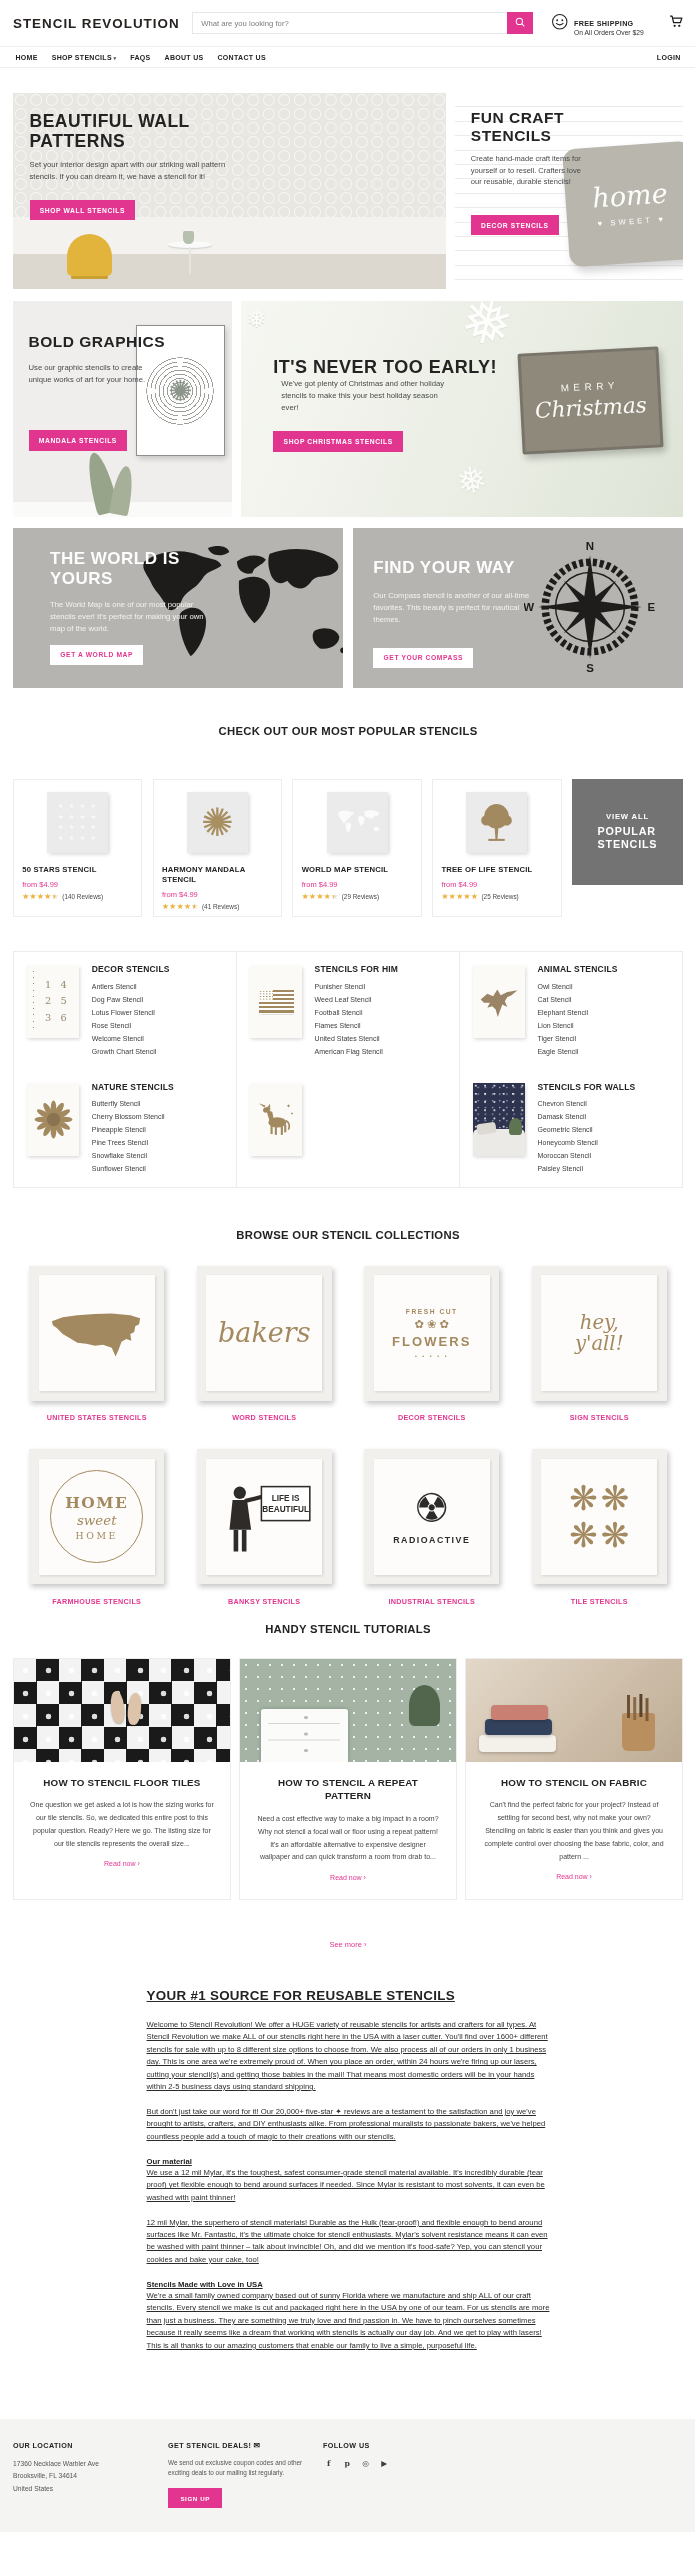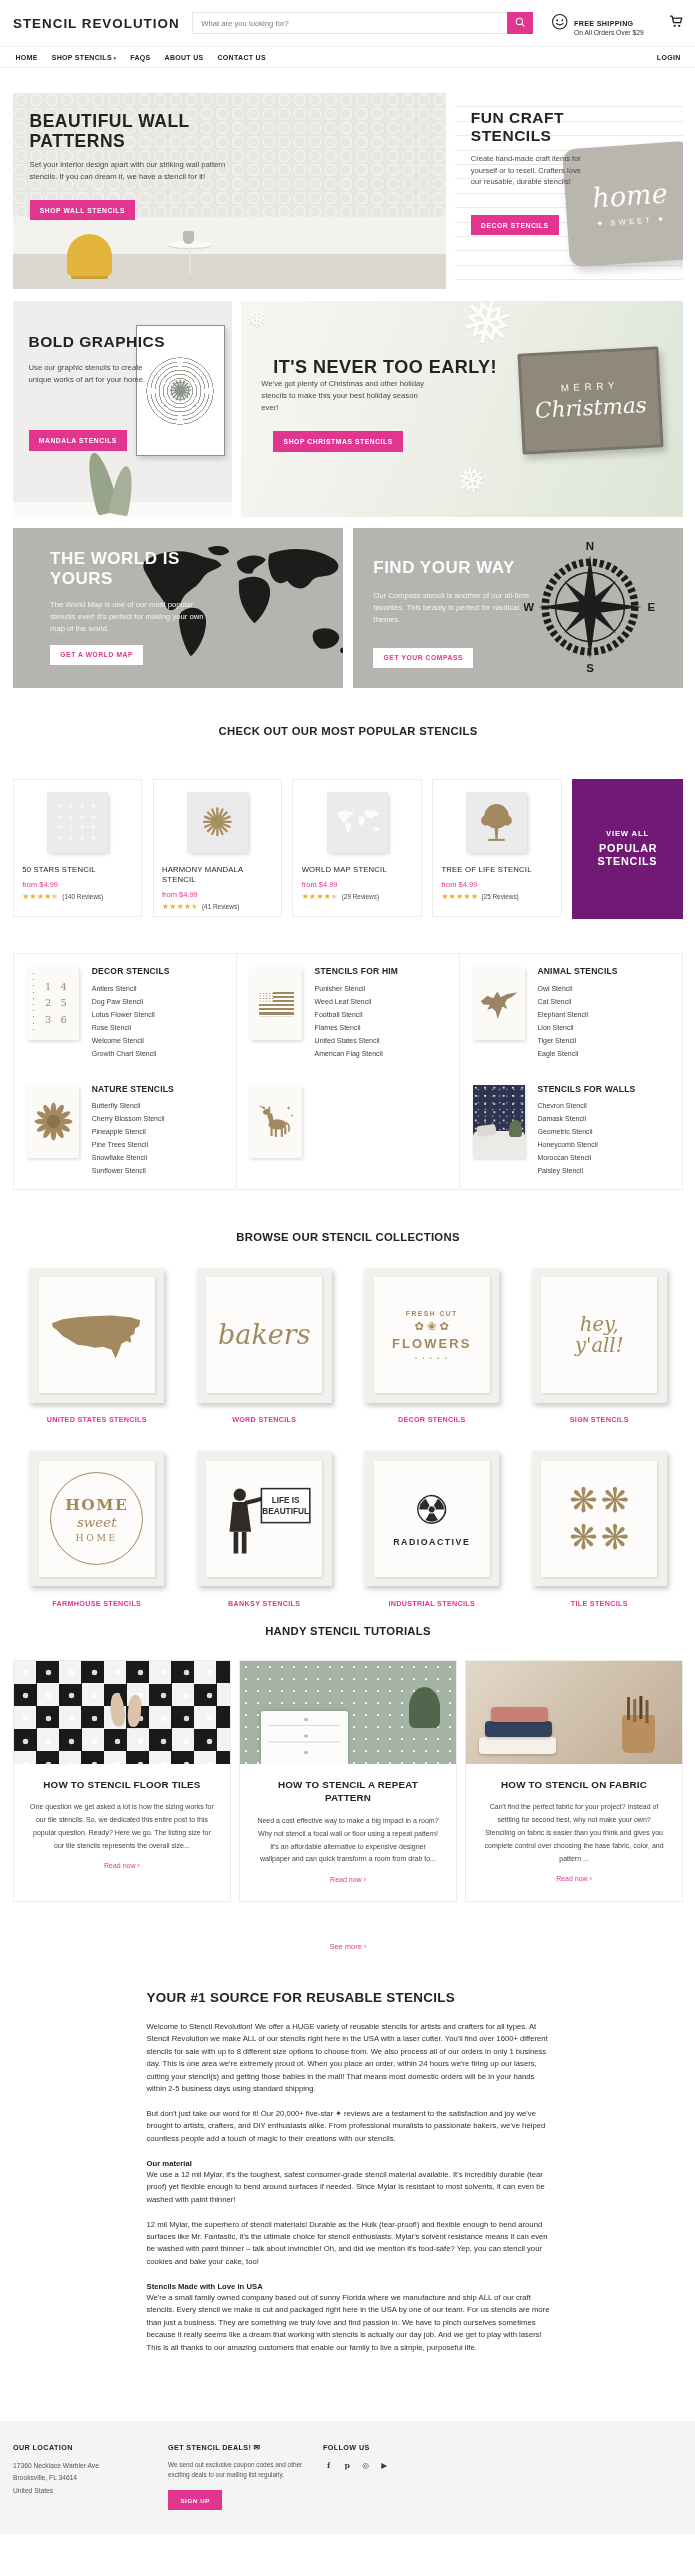--- a/index.html
+++ b/index.html
@@ -56,21 +56,21 @@
   .hero3 .h-text{left:15.5px;top:61px;width:121px;}
   .hero3 .h-btn{left:15.5px;top:129px;}
   .h3-frame{position:absolute;right:7.2px;top:24px;width:87px;height:129px;background:#fff;border:0.5px solid #8f8f8f;box-shadow:1.5px 3.1px 6.2px rgba(0,0,0,.2);display:flex;align-items:center;justify-content:center;z-index:1;}
   .h3-mandala{width:68px;height:68px;border-radius:50%;background:repeating-radial-gradient(circle at center,#9aa096 0 0.8px,transparent 0.8px 4.1px);display:flex;align-items:center;justify-content:center;color:#8d968b;font-size:29px;}
   .h3-floor{position:absolute;left:0;right:0;bottom:0;height:15.5px;background:#fafaf8;}
   .h3-leaf{position:absolute;background:#97a489;border-radius:50% 50% 10% 10%/80% 80% 10% 10%;z-index:2;}
   .h3-leaf.l1{left:77px;bottom:3.1px;width:21.6px;height:62px;transform:rotate(-14deg);}
   .h3-leaf.l2{left:100px;bottom:2.1px;width:18.5px;height:49px;transform:rotate(10deg);background:#a6b098;}
   .hero4{flex:1;background:linear-gradient(112deg,#f6f7f2 0%,#ebeee5 55%,#dde4d6 100%);}
   .hero4 .h-title{left:32px;top:56px;font-size:18px;}
-  .hero4 .h-text{left:20px;top:77px;width:170px;}
+  .hero4 .h-text{left:40px;top:77px;width:170px;}
   .hero4 .h-btn{left:32px;top:130px;}
   .snow{position:absolute;color:#fff;text-shadow:0 0.5px 1px rgba(120,130,110,.35);z-index:1;}
   .snow.s1{font-size:62px;right:170px;top:-15.5px;transform:rotate(14deg);opacity:.9;}
   .snow.s2{font-size:36px;left:216px;bottom:15.5px;transform:rotate(-10deg);opacity:.85;}
   .snow.s3{font-size:28px;right:129px;bottom:57px;opacity:.9;}
   .snow.s4{font-size:24px;left:5.2px;top:4.1px;opacity:.8;}
   .h4-sign{position:absolute;right:21.6px;top:49px;width:135px;height:95px;background:#8e897b;border:3.6px solid #79746a;border-radius:2.1px;transform:rotate(-3deg);box-shadow:2.6px 4.6px 7.2px rgba(0,0,0,.22);display:flex;flex-direction:column;align-items:center;justify-content:center;color:#fbfaf6;z-index:2;}
   .h4-sign .sg-caps{font-size:9.8px;letter-spacing:4.6px;}
   .h4-sign .sg-script{font-family:"DejaVu Serif",serif;font-style:italic;font-size:21.6px;margin-top:2.1px;}
   
@@ -88,27 +88,27 @@
   .h6-compass{position:absolute;right:27px;top:13.4px;z-index:1;}
   
   .sec-heading{text-align:center;font-size:11.3px;font-weight:bold;letter-spacing:0.3px;color:#232323;}
   .popular-heading{margin:37px 0 0;}
   .popular-row{display:flex;gap:10.3px;margin:42px 13px 0;}
   .p-card{flex:1 1 0;border:0.5px solid #ededed;background:#fff;padding:7.2px 8.2px 9.3px;box-sizing:border-box;height:138px;cursor:pointer;}
   .p-img{height:71px;display:flex;align-items:center;justify-content:center;}
   .sheet{width:61px;height:61px;background:#ebebeb;box-shadow:1.5px 2.1px 4.1px rgba(0,0,0,.18);display:flex;flex-direction:column;align-items:center;justify-content:center;}
   .sheet .stars-cut{color:#f8f8f8;font-size:6.7px;letter-spacing:1.5px;line-height:1.6;}
   .sheet .mandala-glyph{color:#a88f61;font-size:39px;line-height:1;}
-  .p-title{font-size:7.7px;font-weight:normal;letter-spacing:0.2px;margin-top:7.2px;line-height:1.3;color:#232323;}
+  .p-title{font-size:7.7px;font-weight:bold;letter-spacing:0.2px;margin-top:7.2px;line-height:1.3;color:#232323;}
   .p-price{color:#e23590;font-size:7.5px;margin-top:4.6px;}
   .p-rating{margin-top:4.1px;display:flex;align-items:center;gap:3.1px;}
   .stars{position:relative;display:inline-block;color:#e9e1d2;font-size:7.7px;letter-spacing:0.5px;line-height:1;}
   .stars .fill{position:absolute;left:0;top:0;overflow:hidden;white-space:nowrap;color:#f0b43c;}
   .p-reviews{font-size:6.4px;color:#4a4a4a;}
-  .p-viewall{flex:1 1 0;background:#701a75;border:none;display:flex;flex-direction:column;align-items:center;justify-content:center;color:#fff;text-align:right;gap:3.6px;height:140px;cursor:pointer;box-sizing:border-box;}
+  .p-viewall{flex:1 1 0;background:#737373;border:none;display:flex;flex-direction:column;align-items:center;justify-content:center;color:#fff;text-align:left;gap:3.6px;height:106px;cursor:pointer;box-sizing:border-box;}
   .va1{font-size:7.7px;font-weight:bold;letter-spacing:0.8px;}
   .va2{font-size:10.8px;font-weight:bold;letter-spacing:0.8px;line-height:1.2;}
   
   .cat-grid{display:grid;grid-template-columns:repeat(3,1fr);gap:0.5px;background:#ececec;border:0.5px solid #ececec;margin:34px 13px 0;}
   .cat-cell{background:#fff;padding:11.3px 13.4px;display:flex;gap:12.4px;min-height:87px;}
   .cat-img{width:52px;height:73px;background:#fbfaf7;box-shadow:1px 1.5px 3.6px rgba(0,0,0,.16);flex:none;margin-top:2.1px;position:relative;display:flex;align-items:center;justify-content:center;overflow:hidden;}
   .cat-title{font-size:8.5px;font-weight:bold;letter-spacing:0.2px;margin:1px 0 5.7px;color:#232323;}
   .cat-list{list-style:none;margin:0;padding:0;font-size:7px;color:#3d3d3d;}
   .cat-list li{line-height:13px;cursor:pointer;}
   .gc-ticks{position:absolute;left:5.2px;top:6.2px;width:1.5px;height:61px;background:repeating-linear-gradient(#9a8a6b 0 1px,transparent 1px 6.2px);}
@@ -161,21 +161,21 @@
   .cloth.c2{left:18.5px;bottom:27px;width:67px;height:15.5px;background:#33425c;}
   .cloth.c3{left:25px;bottom:42px;width:57px;height:14.4px;background:#c97f72;}
   .cup{position:absolute;right:27px;bottom:10.3px;width:33px;height:38px;background:#b98f5f;border-radius:3.1px 3.1px 6.2px 6.2px;}
   .cup:before{content:"";position:absolute;left:5.2px;top:-18.5px;width:3.1px;height:23px;background:#6e4f33;box-shadow:6.2px 2.1px 0 #8a6a45,12.4px -1px 0 #5c4129,18.5px 3.1px 0 #7a5a3a;}
   .tut-body{padding:14.4px 15.5px 17.5px;text-align:center;}
   .tut-title{font-weight:bold;font-size:9.8px;letter-spacing:0.2px;line-height:1.35;color:#232323;}
   .tut-text{margin-top:10.3px;font-size:7px;color:#454545;line-height:1.85;}
   .tut-link{display:inline-block;margin-top:9.3px;color:#e23590;font-size:7px;cursor:pointer;}
   .see-more{text-align:center;margin-top:40px;color:#e23590;font-size:7.5px;cursor:pointer;}
   
-  .about{width:403px;margin:39px auto 0;}
+  .about{width:403px;margin:39px auto 0;text-decoration:underline;}
   .about h2{font-size:13.4px;font-weight:bold;letter-spacing:0.3px;margin:0 0 15.5px;color:#232323;}
   .about p{font-size:7.7px;line-height:1.62;color:#2f2f2f;margin:0 0 12.4px;}
   .about .sub{font-weight:bold;font-size:7.7px;color:#232323;margin:13.4px 0 0;}
   .about .sub + p{margin-top:1px;}
   
   .footer{background:#f4f4f2;margin-top:67px;padding:21.6px 13px 24px;display:grid;grid-template-columns:155px 155px 144px 93px 124px;box-sizing:border-box;}
   .f-title{font-size:7.2px;font-weight:bold;letter-spacing:0.4px;color:#232323;margin-bottom:8.2px;}
   .f-link{display:block;font-size:6.7px;color:#555;line-height:13.4px;cursor:pointer;}
   .f-line{font-size:6.7px;color:#555;line-height:12.4px;}
   .social-row{display:flex;gap:7.2px;margin-top:2.1px;}

